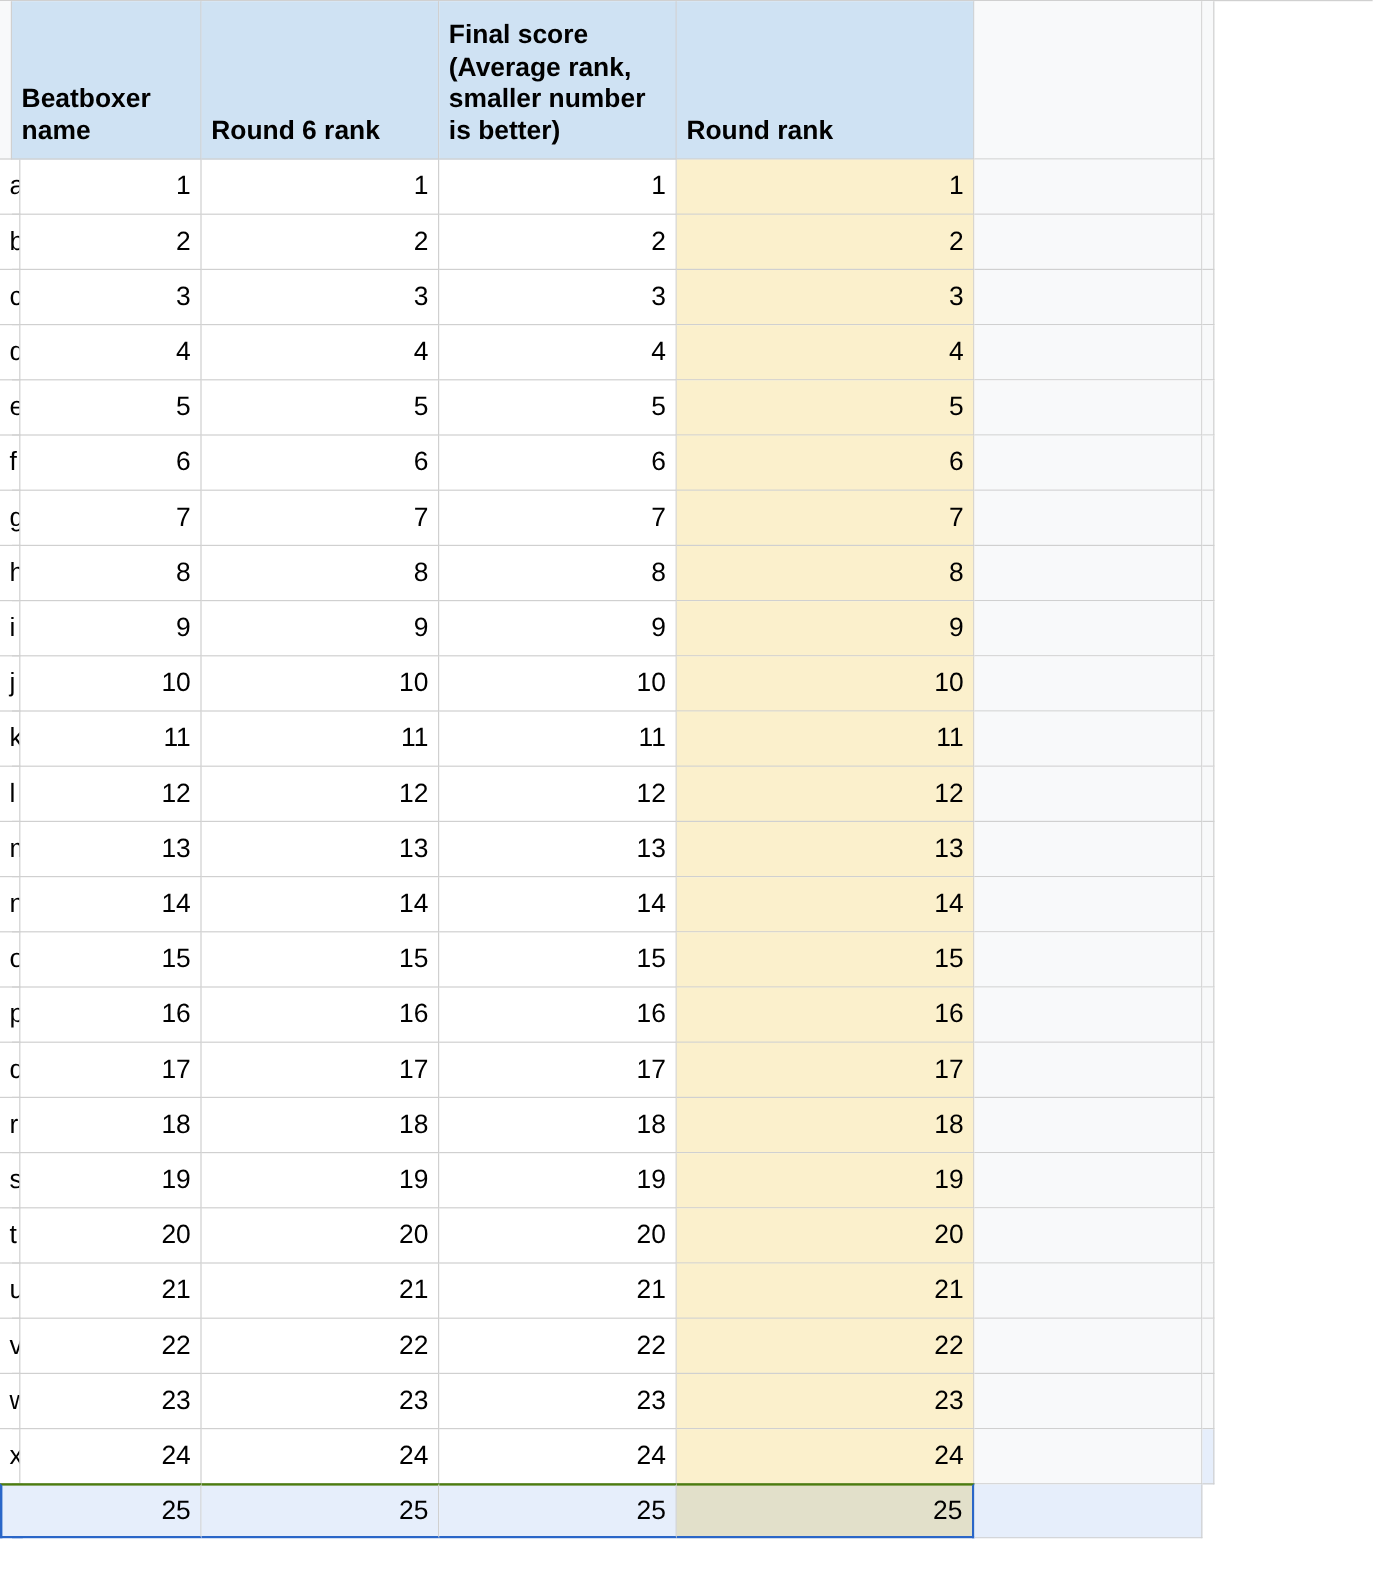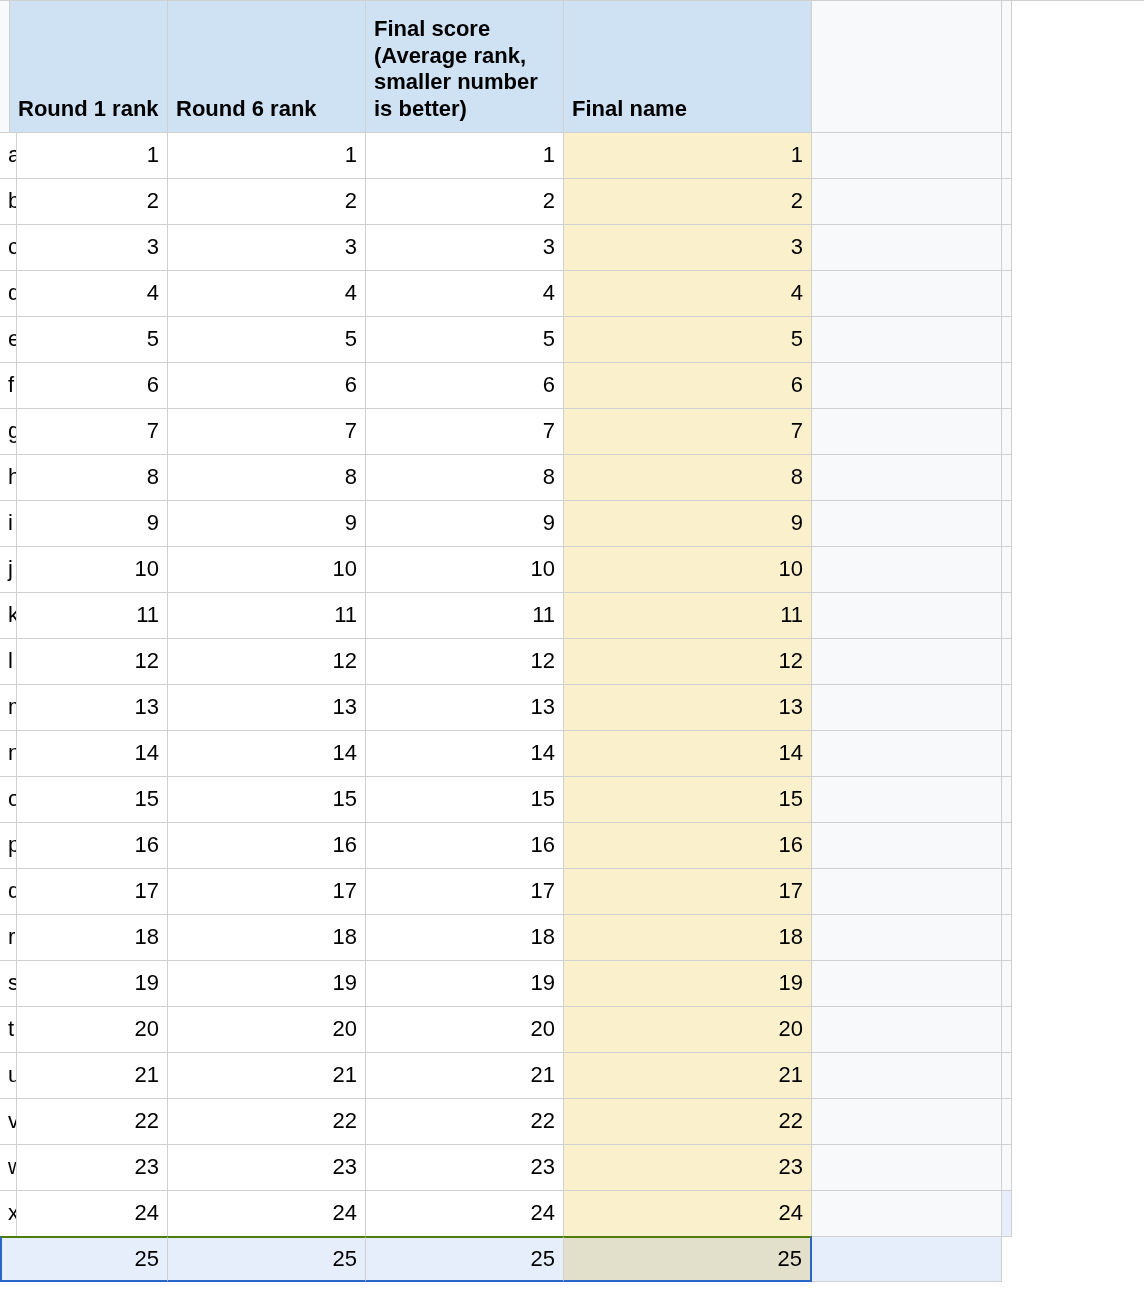--- a/index.html
+++ b/index.html
@@ -53,24 +53,24 @@
   }
   .sel-row .cell.first-col { border-left: 2px solid #2a66c8; }
   .sel-row .cell.last-col  { border-right: 2px solid #2a66c8; }
 </style>
 </head>
 <body>
 
 <div class="sheet" id="sheet">
 
   <div class="gutter" style="height:132px"></div>
-  <div class="cell header txt">Round 1 rank</div>
+  <div class="cell header txt">Beatboxer name</div>
   <div class="cell header txt">Round 6 rank</div>
   <div class="cell header txt">Final score (Average rank, smaller number is better)</div>
-  <div class="cell header txt">Final name</div>
+  <div class="cell header txt">Round rank</div>
   <div class="gutter" style="height:132px"></div>
 
 <div class="gutter"></div>
     <div class="cell txt first-col">a</div>
     <div class="cell num">1</div>
     <div class="cell num">1</div>
     <div class="cell num">1</div>
     <div class="cell num hl-yellow last-col">1</div>
     <div class="gutter"></div>
     <div class="gutter"></div>

